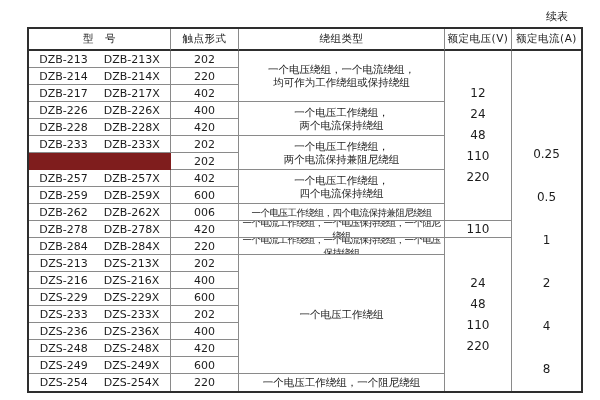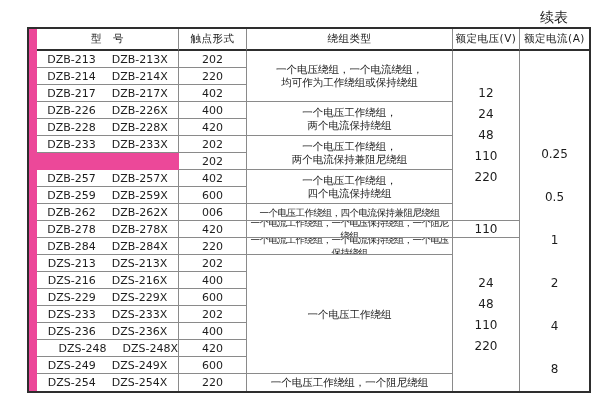--- a/index.html
+++ b/index.html
@@ -2,31 +2,30 @@
 <html><head>
 <meta charset="utf-8">
 <style>
   html,body{margin:0;padding:0;}
   body{
     width:600px;height:400px;overflow:hidden;background:#ffffff;
     font-family:"DejaVu Sans","Liberation Sans",sans-serif;
     color:#1c1c1c;position:relative;
   }
   .continued{
-    position:absolute;top:9px;right:32px;font-size:14px;color:#222;font-family:Liberation Mono, monospace;
+    position:absolute;top:9px;right:32px;font-size:11px;color:#222;font-family:Liberation Mono, monospace;
   }
   .spec-table{
     position:absolute;left:27px;top:27px;
     display:grid;
     grid-template-columns:142px 68px 206px 67px 69px;
     grid-template-rows:22px repeat(20,17px);
     border:2px solid #2e2e2e;
-    background:#ec4899;
+    background:#7f1d1d;
     box-sizing:content-box;
-    padding-left:8px;
   }
   .cell,.hcell{
     display:flex;align-items:center;justify-content:center;
     border-right:1px solid #8a8a8a;border-bottom:1px solid #8a8a8a;
     overflow:hidden;background:#fff;
   }
   .hcell{grid-row:1;font-size:10.5px;border-bottom:2px solid #2e2e2e;letter-spacing:.5px;}
   .h1{grid-column:1}.h2{grid-column:2}.h3{grid-column:3}.h4{grid-column:4}.h5{grid-column:5}
   .col5{border-right:none;}
   .no-bottom{border-bottom:none;}
@@ -124,21 +123,21 @@
     <div class="cell model" style="grid-area: 17 / 1 / span 1;">
       <span>DZS-233</span>
       <span>DZS-233X</span>
     </div>
     <div class="cell contact" style="grid-area: 17 / 2 / span 1;">202</div>
     <div class="cell model" style="grid-area: 18 / 1 / span 1;">
       <span>DZS-236</span>
       <span>DZS-236X</span>
     </div>
     <div class="cell contact" style="grid-area: 18 / 2 / span 1;">400</div>
-    <div class="cell model" style="grid-area: 19 / 1 / span 1; justify-content: flex-end;">
+    <div class="cell model" style="grid-area: 19 / 1 / span 1;">
       <span>DZS-248</span>
       <span>DZS-248X</span>
     </div>
     <div class="cell contact" style="grid-area: 19 / 2 / span 1;">420</div>
     <div class="cell model" style="grid-area: 20 / 1 / span 1;">
       <span>DZS-249</span>
       <span>DZS-249X</span>
     </div>
     <div class="cell contact" style="grid-area: 20 / 2 / span 1;">600</div>
     <div class="cell model no-bottom" style="grid-area: 21 / 1 / span 1;">

